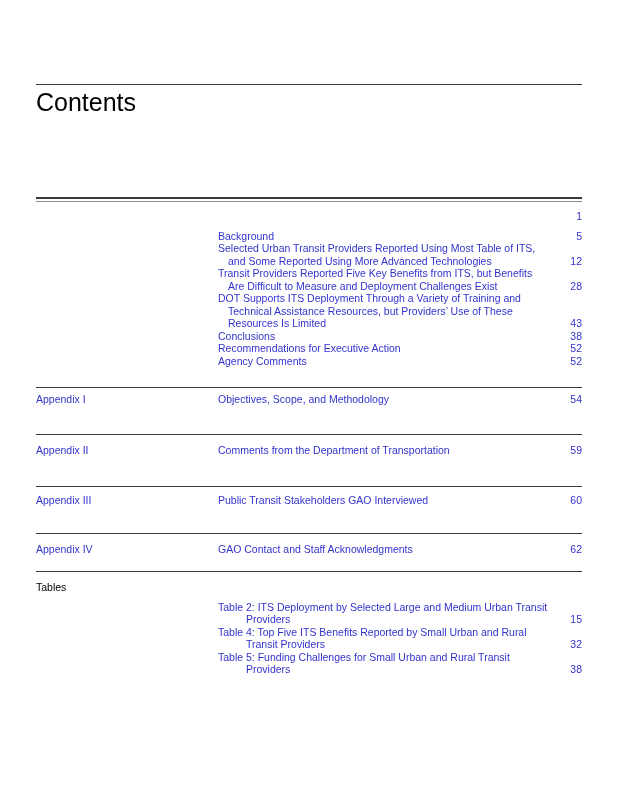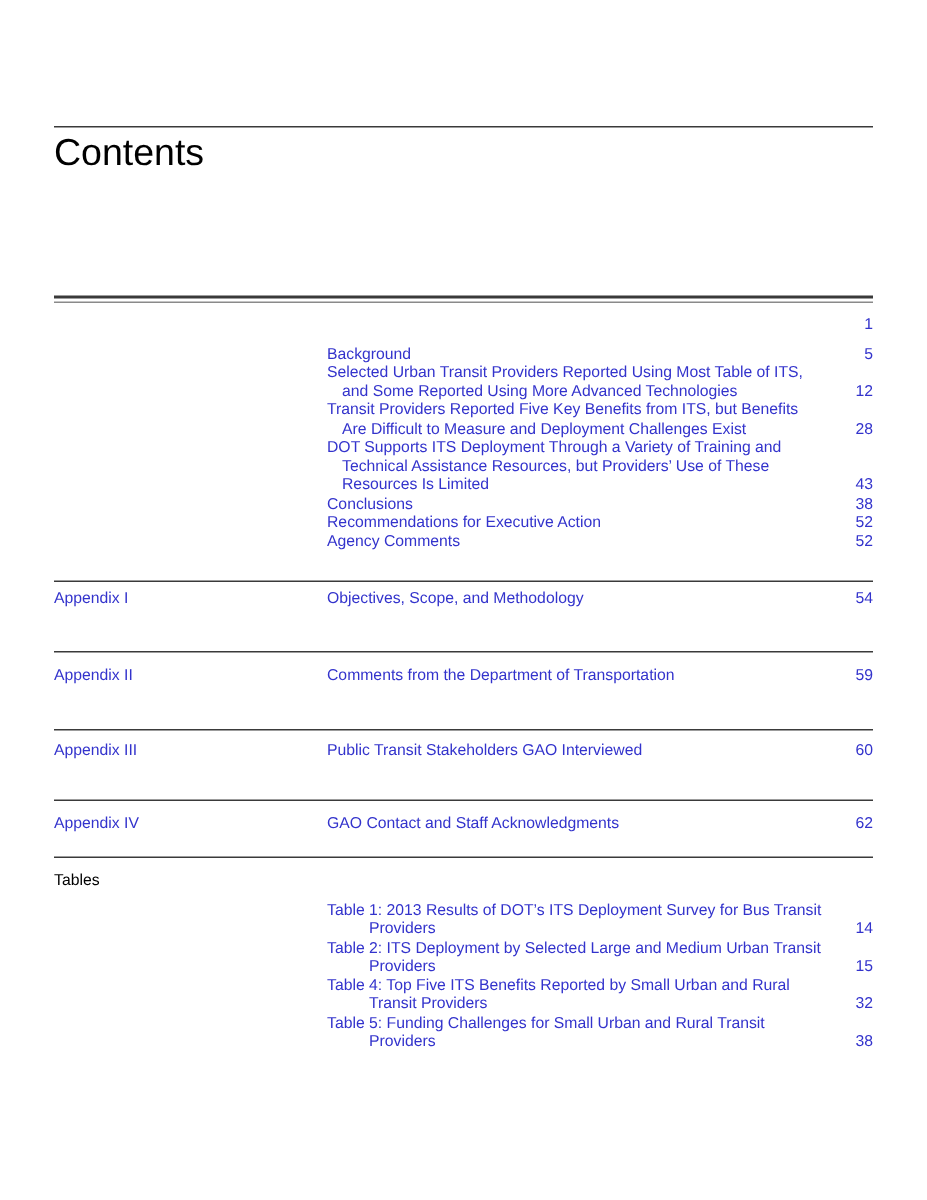--- a/index.html
+++ b/index.html
@@ -154,24 +154,20 @@
         <span class="pagenum link">62</span>
       </div>
 
       <div class="rule rule-s5"></div>
       <div class="sec-row row-tables">
         <span class="sec-label">Tables</span>
       </div>
 
       <div class="tables-entries">
         <div class="entry hang28">
-          <span class="entry-title link">Table 1: 2013 Results of DOT’s ITS Deployment Survey for Bus Transit Providers</span>
-          <span class="pagenum link">14</span>
-        </div>
-        <div class="entry hang28">
           <span class="entry-title link">Table 2: ITS Deployment by Selected Large and Medium Urban Transit Providers</span>
           <span class="pagenum link">15</span>
         </div>
         <div class="entry hang28">
           <span class="entry-title link">Table 4: Top Five ITS Benefits Reported by Small Urban and Rural Transit Providers</span>
           <span class="pagenum link">32</span>
         </div>
         <div class="entry hang28">
           <span class="entry-title link">Table 5: Funding Challenges for Small Urban and Rural Transit Providers</span>
           <span class="pagenum link">38</span>

